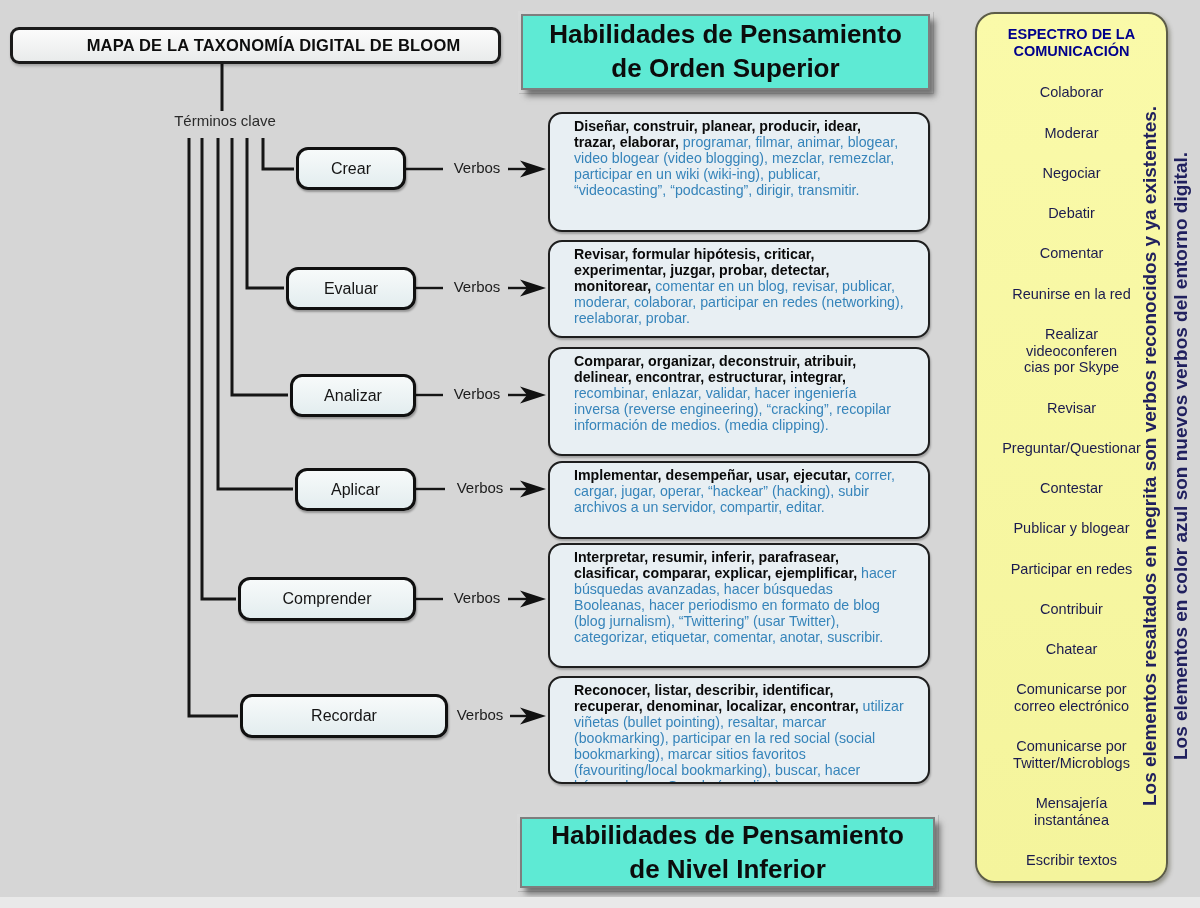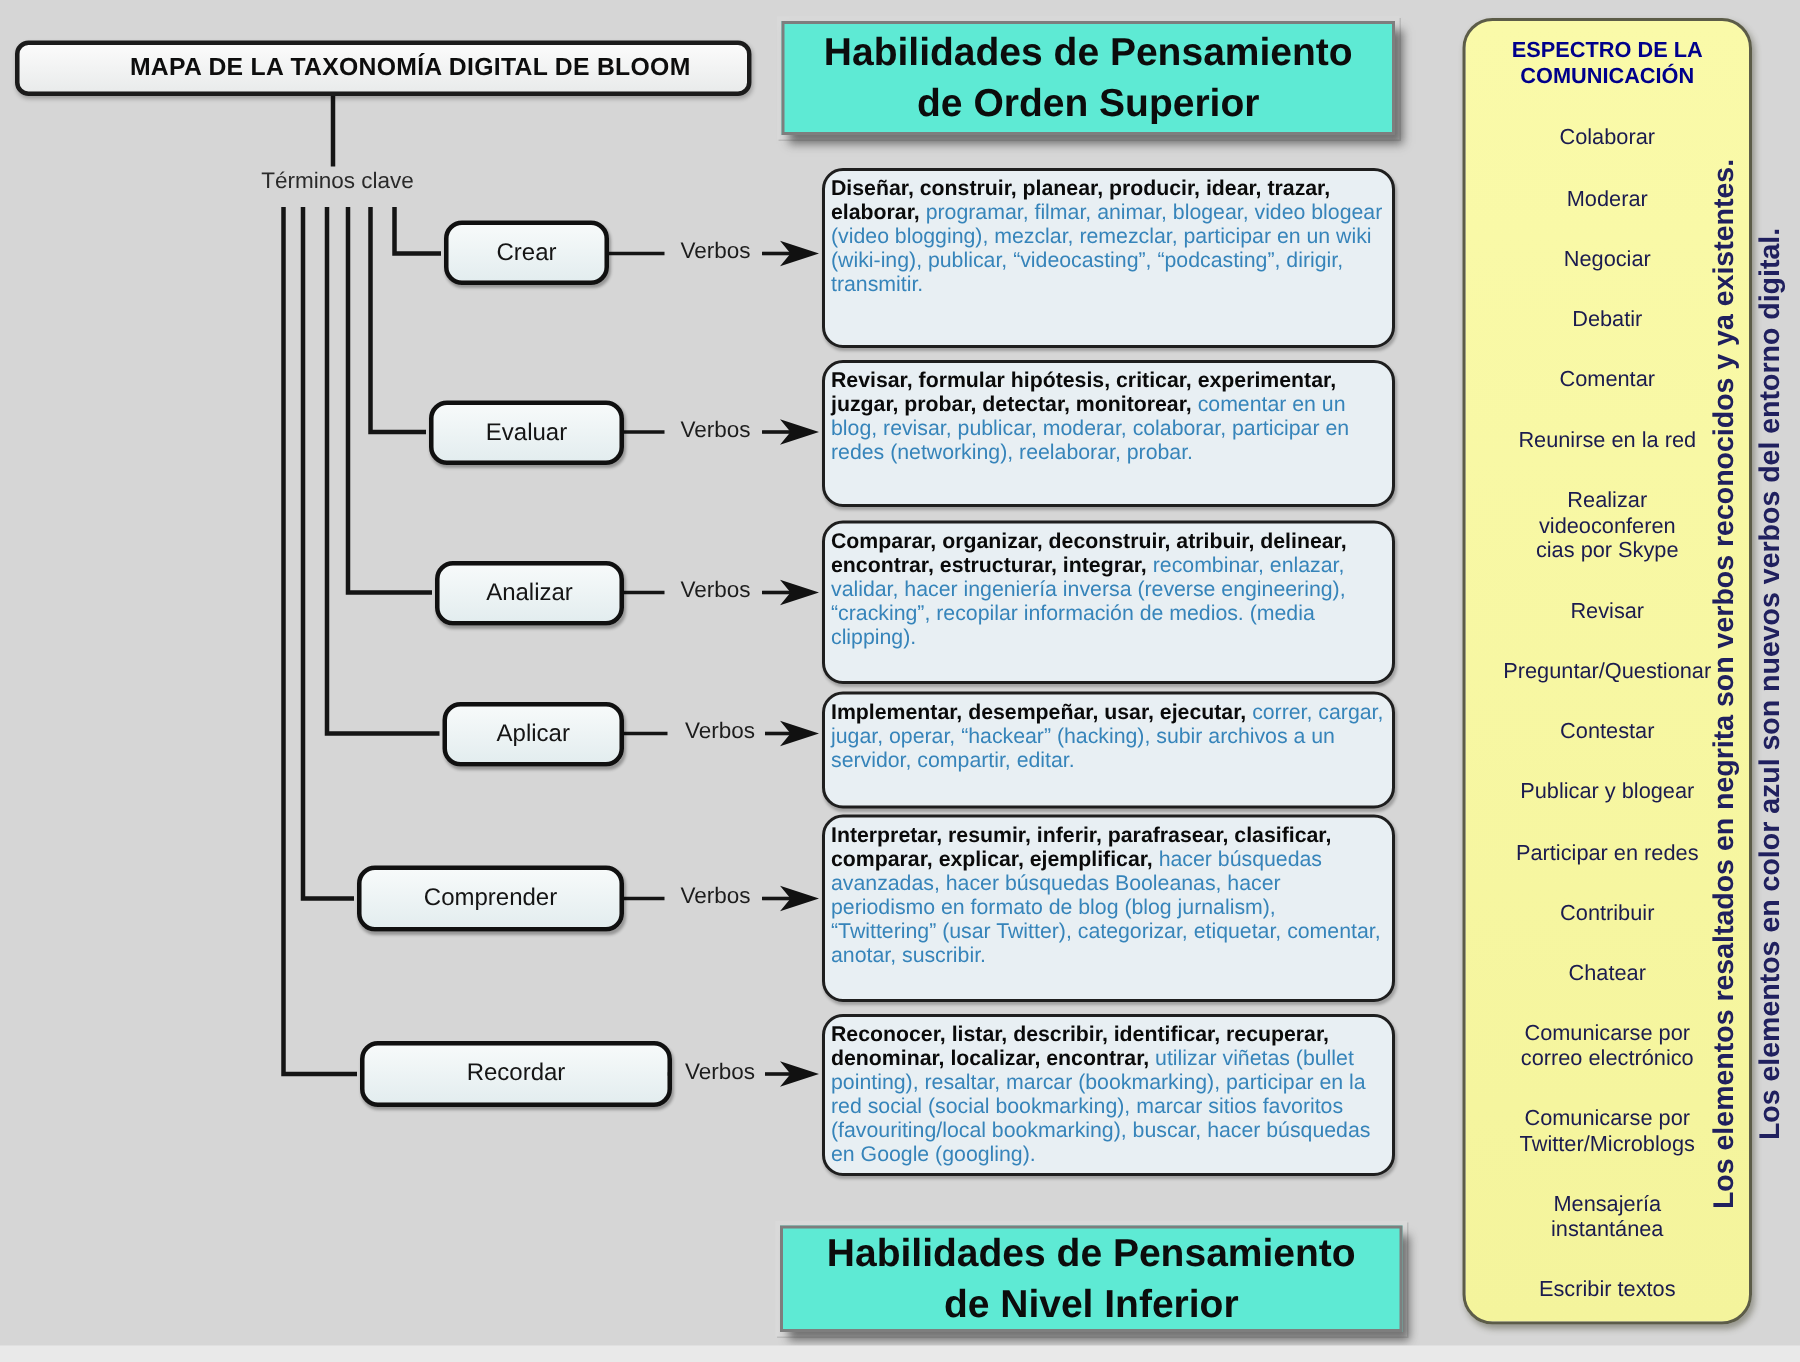--- a/index.html
+++ b/index.html
@@ -20,21 +20,21 @@
   .header-top{left:521px;top:14px;width:409px;height:76px;}
   .header-bottom{left:520px;top:817px;width:415px;height:71px;}
 
   .cat-box{background:linear-gradient(#f7fafa,#e3edef);border:3px solid #101010;border-radius:12px;
     display:flex;align-items:center;justify-content:center;font-size:16px;color:#151515;
     box-shadow:1px 2px 2px rgba(0,0,0,.3);}
 
   .verbs-label{width:64px;text-align:center;font-size:15px;color:#1c1c1c;}
 
   .verb-box{left:548px;width:382px;background:#e8eff3;border:2px solid #1e1e1e;border-radius:14px;
-    padding:4px 4px;font-size:14.2px;line-height:1.13;overflow:hidden;box-shadow:1px 2px 2px rgba(0,0,0,.25);}
+    padding:4px 24px;font-size:14.2px;line-height:1.13;overflow:hidden;box-shadow:1px 2px 2px rgba(0,0,0,.25);}
   .verb-bold{font-weight:bold;color:#0a0a0a;}
   .verb-blue{color:#3684ba;}
 
   .spectrum{left:942px;top:12px;width:193px;height:871px;background:linear-gradient(#fafaa9,#f4f49c);
     border:2px solid #5c5c48;border-radius:20px;display:flex;flex-direction:column;
     justify-content:space-between;padding:12px 4px;box-shadow:2px 3px 4px rgba(70,70,50,.45);margin-left:33px;}
   .spectrum-title{font-size:14.5px;font-weight:bold;color:#00008b;text-align:center;
     white-space:pre-line;line-height:1.2;}
   .spectrum-item{font-size:14.5px;color:#1b1b4f;text-align:center;white-space:pre-line;line-height:1.15;}
 

